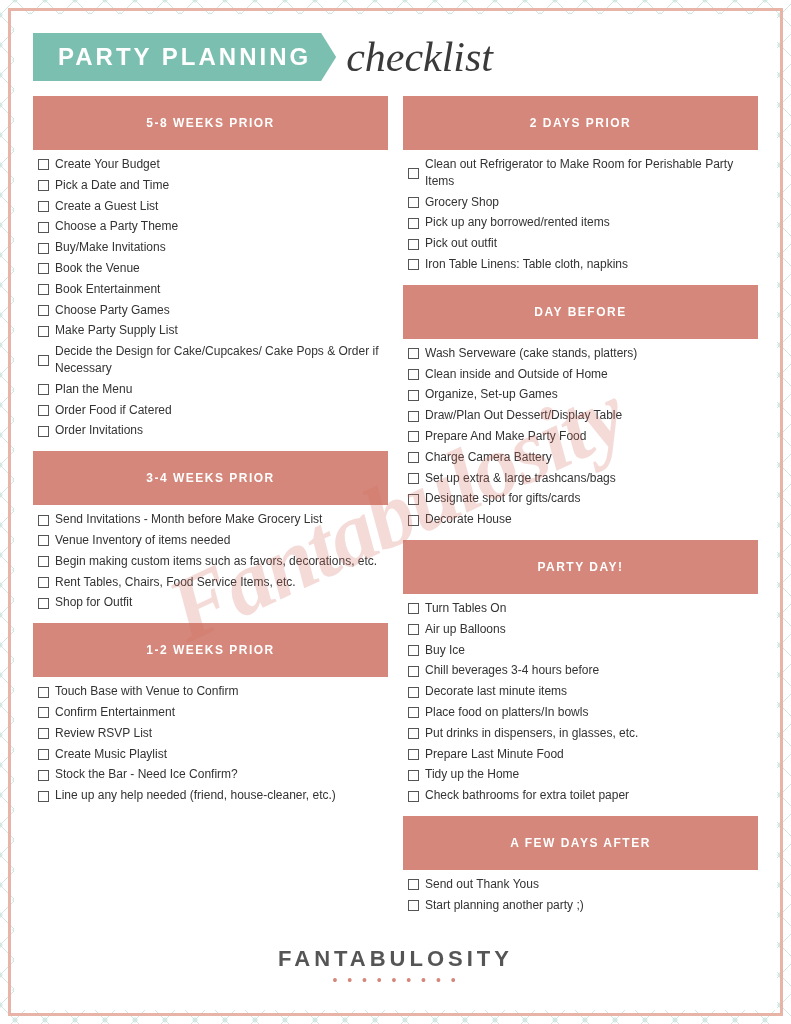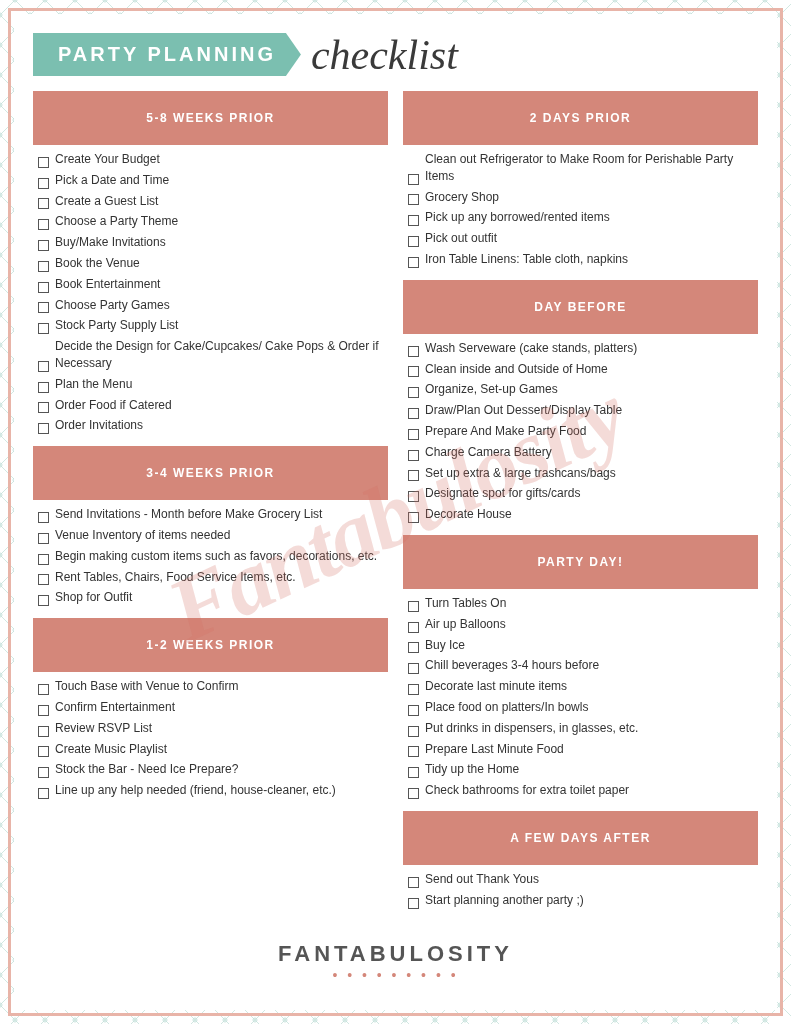--- a/index.html
+++ b/index.html
@@ -40,21 +40,21 @@
 
     .header-banner {
       background: #7bbfb0;
       padding: 10px 25px;
       clip-path: polygon(0 0, calc(100% - 15px) 0, 100% 50%, calc(100% - 15px) 100%, 0 100%);
       margin-right: -5px;
     }
 
     .header-banner-text {
       color: white;
-      font-size: 20px;
+      font-size: 24px;
       font-weight: bold;
       letter-spacing: 3px;
       text-transform: uppercase;
     }
 
     .header-script {
       font-size: 42px;
       color: #3a3a3a;
       font-family: 'Georgia', cursive;
       font-style: italic;
@@ -94,21 +94,21 @@
       text-transform: uppercase;
       margin-bottom: 6px;
     }
 
     .checklist {
       padding: 0 5px;
     }
 
     .checklist-item {
       display: flex;
-      align-items: flex-end;
+      align-items: center;
       gap: 6px;
       margin-bottom: 4px;
       font-size: 12px;
       color: #333;
       line-height: 1.4;
     }
 
     .checkbox {
       width: 11px;
       height: 11px;
@@ -237,21 +237,21 @@
             <div class="checklist-item">
                 <div class="checkbox"></div>
                 <span>Book Entertainment</span>
               </div>
             <div class="checklist-item">
                 <div class="checkbox"></div>
                 <span>Choose Party Games</span>
               </div>
             <div class="checklist-item">
                 <div class="checkbox"></div>
-                <span>Stock Party Supply List</span>
+                <span>Make Party Supply List</span>
               </div>
             <div class="checklist-item">
                 <div class="checkbox"></div>
                 <span>Decide the Design for Cake/Cupcakes/ Cake Pops &amp; Order if Necessary</span>
               </div>
             <div class="checklist-item">
                 <div class="checkbox"></div>
                 <span>Plan the Menu</span>
               </div>
             <div class="checklist-item">
@@ -305,21 +305,21 @@
             <div class="checklist-item">
                 <div class="checkbox"></div>
                 <span>Review RSVP List</span>
               </div>
             <div class="checklist-item">
                 <div class="checkbox"></div>
                 <span>Create Music Playlist</span>
               </div>
             <div class="checklist-item">
                 <div class="checkbox"></div>
-                <span>Stock the Bar - Need Ice Prepare?</span>
+                <span>Stock the Bar - Need Ice Confirm?</span>
               </div>
             <div class="checklist-item">
                 <div class="checkbox"></div>
                 <span>Line up any help needed (friend, house-cleaner, etc.)</span>
               </div>
           </div>
         </div>
       </div>
 
       <div class="col-right">

